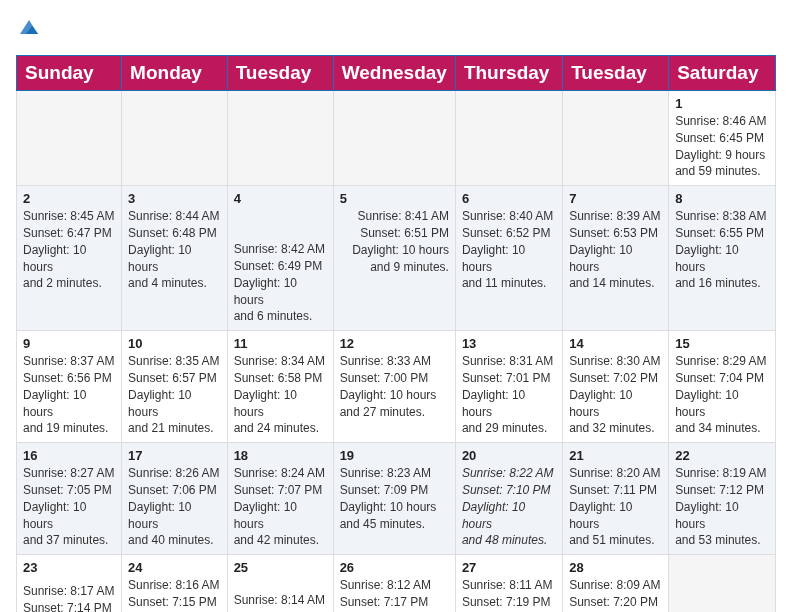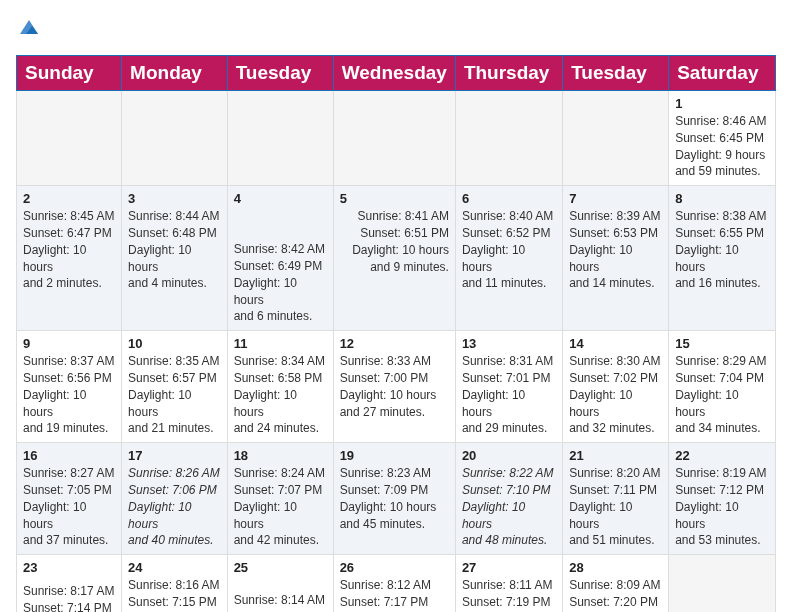--- a/index.html
+++ b/index.html
@@ -245,21 +245,21 @@
       <tr class="row-alt">
         <td>
           <span class="day-number">16</span>
           <div class="day-info" style="white-space: pre-line;">Sunrise: 8:27 AM
 Sunset: 7:05 PM
 Daylight: 10 hours
 and 37 minutes.</div>
         </td>
         <td>
           <span class="day-number">17</span>
-          <div class="day-info" style="white-space: pre-line; font-style: italic;">Sunrise: 8:26 AM
+          <div class="day-info" style="white-space: pre-line;">Sunrise: 8:26 AM
 Sunset: 7:06 PM
 Daylight: 10 hours
 and 40 minutes.</div>
         </td>
         <td>
           <span class="day-number">18</span>
           <div class="day-info" style="white-space: pre-line;">Sunrise: 8:24 AM
 Sunset: 7:07 PM
 Daylight: 10 hours
 and 42 minutes.</div>

